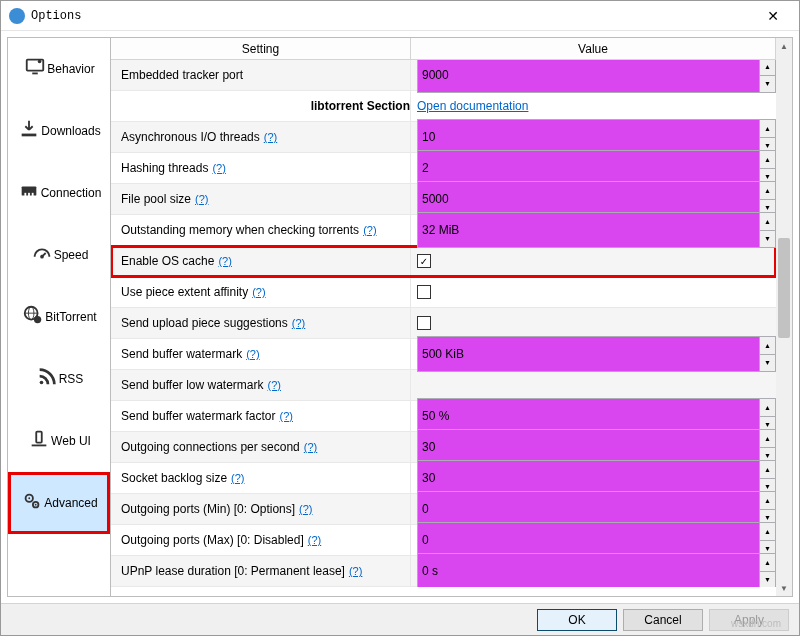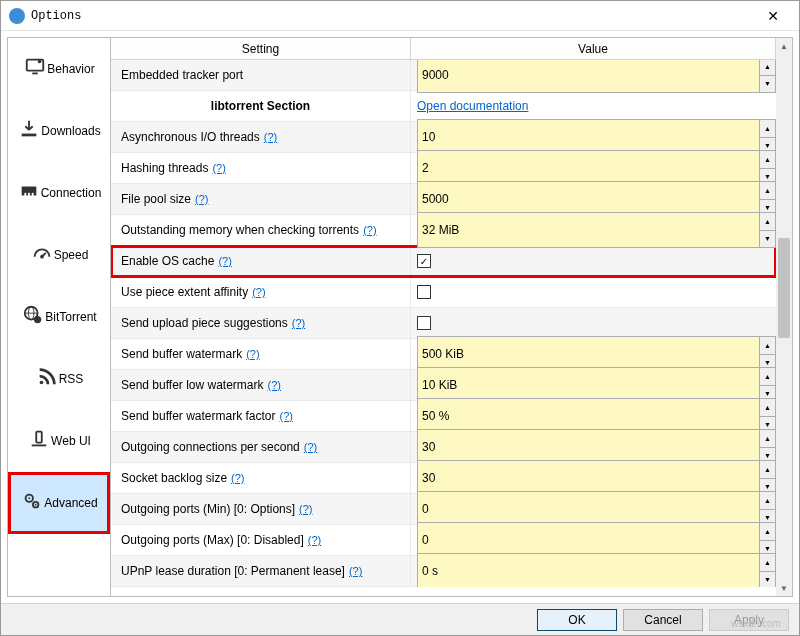--- a/index.html
+++ b/index.html
@@ -19,24 +19,24 @@
 .table-wrap { position: absolute; inset: 0 16px 0 0; overflow: hidden; }
 .header-row { display: flex; height: 22px; background: #fdfdfd; border-bottom: 1px solid #d4d4d4; font-size: 12px; }
 .header-row > div { display: flex; align-items: center; justify-content: center; border-right: 1px solid #d4d4d4; }
 .col-setting { width: 300px; flex-shrink: 0; }
 .col-value { flex: 1; }
 .rows { overflow: hidden; }
 .row { display: flex; height: 31px; border-bottom: 1px solid #e8e8e8; align-items: center; }
 .row.alt { background: #f5f5f5; }
 .row .label { width: 300px; flex-shrink: 0; padding-left: 10px; display: flex; align-items: center; gap: 4px; border-right: 1px solid #e8e8e8; height:100%; }
 .row .val { flex: 1; padding-left: 6px; height: 100%; display: flex; align-items: center; }
-.row.section .label { font-weight: bold; justify-content: center; padding-left:0; }
+.row.section .label { font-weight: bold; justify-content: flex-end; padding-left:0; }
 .row.section .val a { color: #0066cc; text-decoration: underline; }
 .help { color: #0066cc; text-decoration: underline; cursor: pointer; font-size: 11px; }
-.num-input { flex: 1; height: 36px; border: 1px solid #abadb3; background: #fef9c3; position: relative; display: flex; align-items: center; padding-left: 4px; }
+.num-input { flex: 1; height: 36px; border: 1px solid #abadb3; background: #d946ef; position: relative; display: flex; align-items: center; padding-left: 4px; }
 .num-input .spin { position: absolute; right: 0; top: 0; bottom: 0; width: 16px; display: flex; flex-direction: column; }
 .num-input .spin span { flex: 1; border-left: 1px solid #abadb3; background: #f0f0f0; font-size: 7px; display:flex; align-items:center; justify-content:center; cursor:pointer; }
 .num-input .spin span:first-child { border-bottom: 1px solid #abadb3; }
 .checkbox { width: 14px; height: 14px; border: 1px solid #333; background:#fff; display:inline-flex; align-items:center; justify-content:center; font-size:10px; }
 .row-hl { outline: 3px solid #e60000; outline-offset: -2px; }
 .scrollbar { position: absolute; right: 0; top: 0; bottom: 0; width: 16px; background: #f0f0f0; display: flex; flex-direction: column; }
 .scrollbar .arr { height: 16px; background: #f0f0f0; display:flex;align-items:center;justify-content:center;font-size:8px;color:#666;cursor:pointer;}
 .scrollbar .track { flex: 1; position: relative; }
 .scrollbar .thumb { position: absolute; left: 2px; right: 2px; top: 35%; height: 100px; background: #c2c2c2; border-radius: 2px; }
 .footer { height: 32px; border-top: 1px solid #d4d4d4; display:flex; align-items:center; justify-content:flex-end; gap:6px; padding-right:10px; background:#f0f0f0; }
@@ -269,29 +269,20 @@
                     <span>▼</span>
                   </div>
                 </div>
               </div>
             </div>
             <div class="row alt ">
               <div class="label">
                 <span>Send buffer low watermark</span> 
                 <span class="help">(?)</span>
               </div>
-              <div class="val">
-                <div class="num-input">
-                  <span>10 KiB</span>
-                  <div class="spin">
-                    <span>▲</span>
-                    <span>▼</span>
-                  </div>
-                </div>
-              </div>
             </div>
             <div class="row  ">
               <div class="label">
                 <span>Send buffer watermark factor</span> 
                 <span class="help">(?)</span>
               </div>
               <div class="val">
                 <div class="num-input">
                   <span>50 %</span>
                   <div class="spin">

